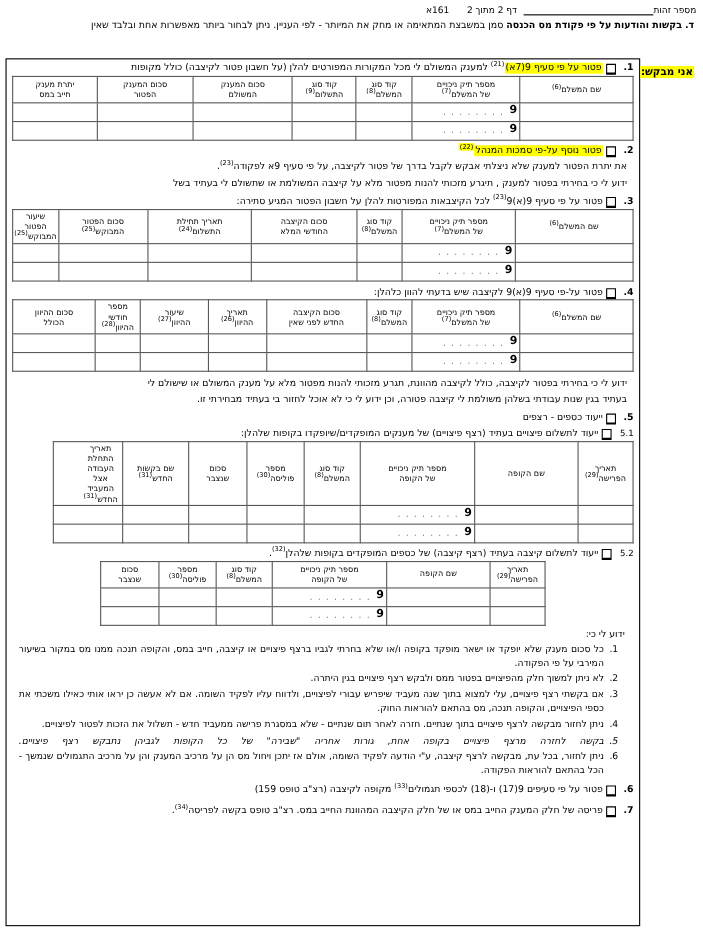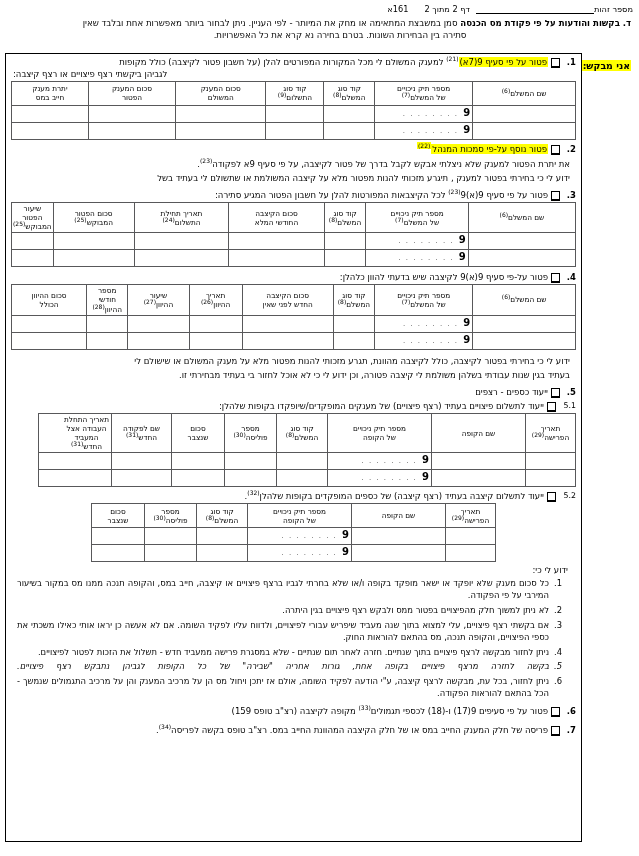--- a/index.html
+++ b/index.html
@@ -201,35 +201,33 @@
   <span class="form-code">161א</span>
   <span class="spacer-grow"></span>
 </div>
 
 <div class="sec-d">
   <div>
     <span class="bold">ד.</span>
     <span class="bold">בקשות והודעות על פי פקודת מס הכנסה</span>
     <span>סמן במשבצת המתאימה או מחק את המיותר - לפי העניין. ניתן לבחור ביותר מאפשרות אחת ובלבד שאין</span>
   </div>
-  <div class="sec-d-l2">סתירה בין הבחירות השונות. בטרם בחירה נא קרא את כל האפשרויות.</div>
 </div>
 
 <div class="ani-mevakesh">
   <span class="hl">אני מבקש:</span>
 </div>
 
 <div class="main-box">
 
   <div class="item">
     <span class="num">1.</span>
     <span class="chk"></span>
     <span class="txt">
       <span class="hl">פטור על פי סעיף 9(7א)</span><sup>(21)</sup><span> למענק המשולם לי מכל המקורות המפורטים להלן (על חשבון פטור לקיצבה) כולל מקופות</span>
-      <div style="text-align:left;padding-left:2px;">לגביהן ביקשתי רצף פיצויים או רצף קיצבה:</div>
     </span>
   </div>
 
   <div class="tbl-wrap right">
     <table class="grid" id="t1">
         <thead>
           <tr>
             <th style="width: 109px;"><span>שם המשלם</span><sup>(6)</sup></th>
             <th style="width: 104px;"><span>מספר תיק ניכויים</span><br><span>של המשלם</span><sup>(7)</sup></th>
             <th style="width: 52px;"><span>קוד סוג</span><br><span>המשלם</span><sup>(8)</sup></th>
@@ -399,22 +397,22 @@
   <div class="tbl-wrap right">
     <table class="grid" id="t51">
         <thead>
           <tr>
             <th style="width: 50px;"><span>תאריך</span><br><span>הפרישה</span><sup>(29)</sup></th>
             <th style="width: 94px;"><span>שם הקופה</span></th>
             <th style="width: 104px;"><span>מספר תיק ניכויים</span><br><span>של הקופה</span></th>
             <th style="width: 51px;"><span>קוד סוג</span><br><span>המשלם</span><sup>(8)</sup></th>
             <th style="width: 52px;"><span>מספר</span><br><span>פוליסה</span><sup>(30)</sup></th>
             <th style="width: 53px;"><span>סכום</span><br><span>שנצבר</span></th>
-            <th style="width: 60px;"><span>שם לפקודה</span><br><span>החדש</span><sup>(31)</sup></th>
-            <th style="width: 73px; padding-left: 24px;"><span>תאריך התחלת</span><br><span>העבודה אצל</span><br><span>המעביד החדש</span><sup>(31)</sup></th>
+            <th style="width: 60px;"><span>שם בקשות</span><br><span>החדש</span><sup>(31)</sup></th>
+            <th style="width: 63px; padding-left: 24px;"><span>תאריך התחלת</span><br><span>העבודה אצל</span><br><span>המעביד החדש</span><sup>(31)</sup></th>
           </tr>
         </thead>
         <tbody>
           <tr>
             <td>&nbsp;</td>
             <td>&nbsp;</td>
             <td class="tik">
               <span class="tik-nine">9</span>
               <span class="tik-ticks">········</span>
             </td>

